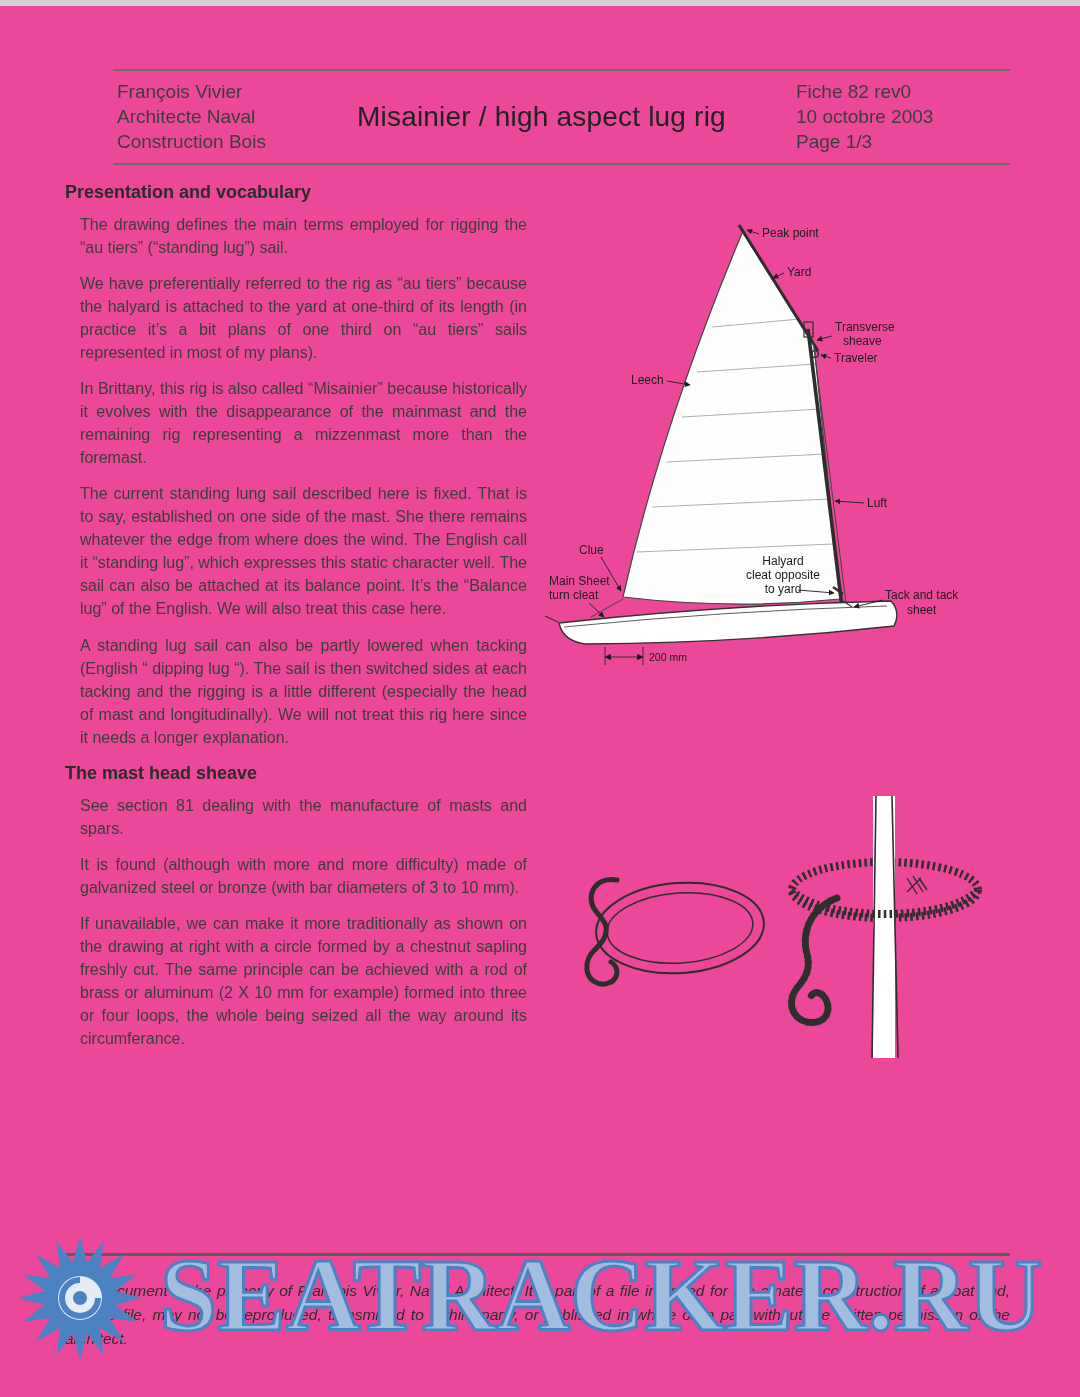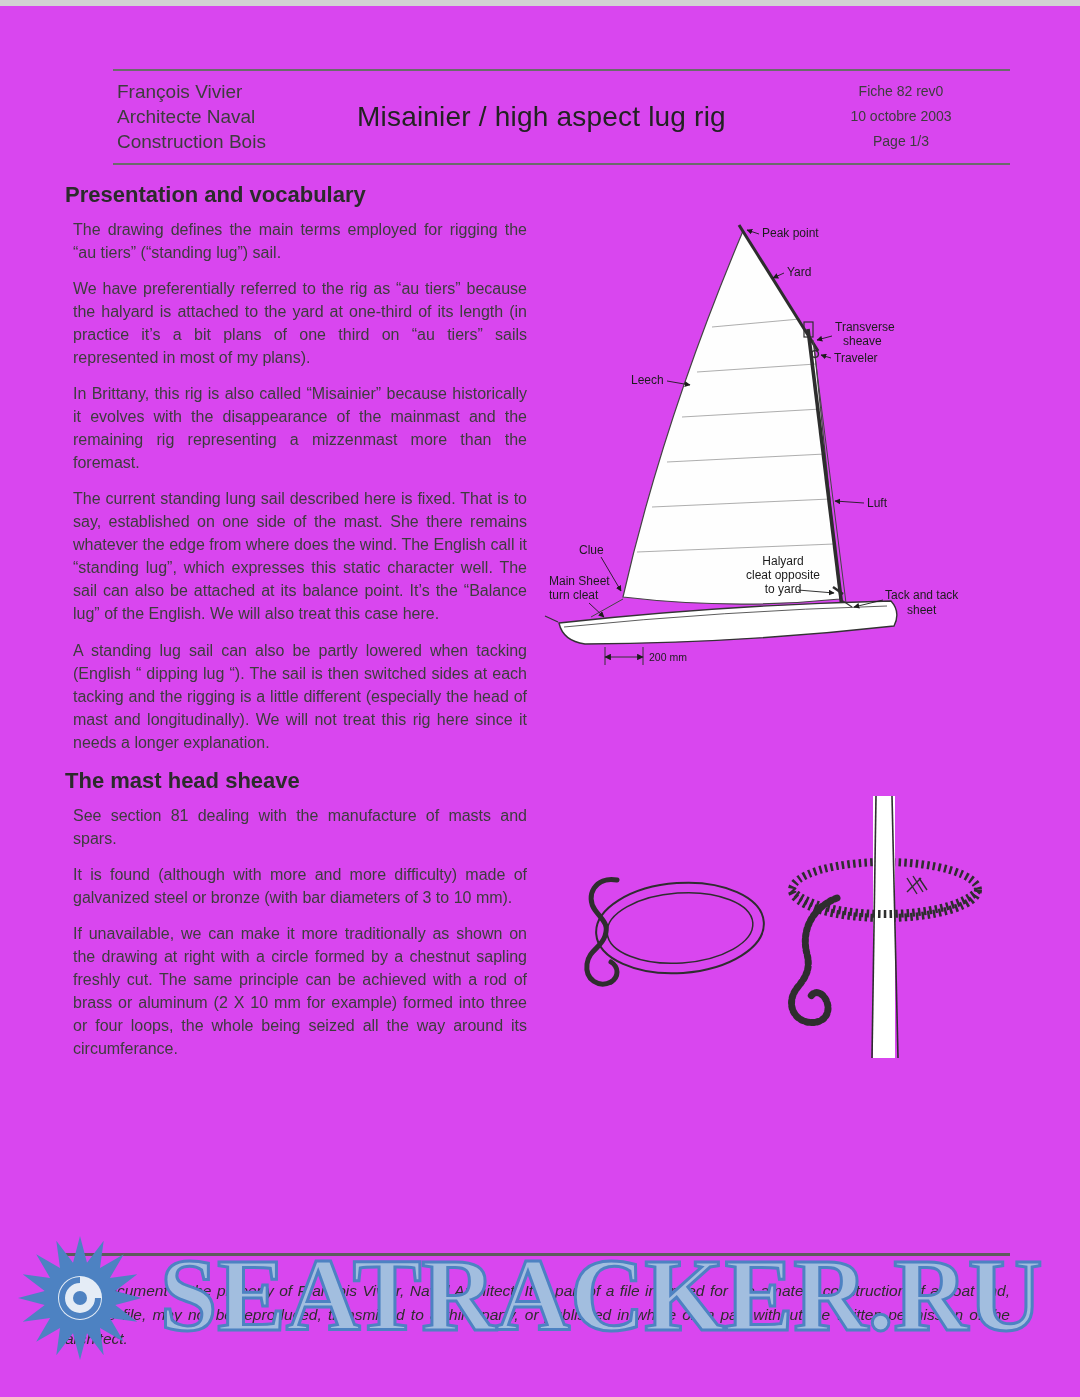--- a/index.html
+++ b/index.html
@@ -1,39 +1,39 @@
 <!DOCTYPE html>
 <html><head>
 <meta charset="utf-8">
 <style>
   * { box-sizing: border-box; }
   html,body { margin:0; padding:0; background:#e8e8e8; }
   .page {
     position:relative; width:1080px; height:1397px; margin:0 auto;
-    background:#d946ef; overflow:hidden;
+    background:#ec4899; overflow:hidden;
     font-family:"Liberation Sans", sans-serif; color:#3a3a3a;
   }
   .scan-edge { position:absolute; left:0; top:0; width:100%; height:6px; background:#d2d2d2; }
 
   
   .doc-header {
     position:absolute; left:113px; top:69px; width:897px;
     border-top:2px solid #6b6b6b; border-bottom:2px solid #6b6b6b;
     padding:8px 4px 9px 4px;
   }
   .header-row { display:flex; align-items:center; }
   .author-block { width:240px; font-size:19px; line-height:25px; color:#3d3d3d; }
   .doc-title { flex:1; text-align:left; font-size:28px; color:#222; letter-spacing:0.2px; }
-  .meta-block { width:210px; text-align:center; font-size:14px; line-height:25px; color:#3d3d3d; }
+  .meta-block { width:210px; text-align:left; font-size:19px; line-height:25px; color:#3d3d3d; }
 
   
   .text-col { position:absolute; left:65px; top:182px; width:462px; }
-  .text-col h3 { font-size:22px; font-weight:bold; color:#2b2b2b; margin:14px 0 10px 0; }
+  .text-col h3 { font-size:18px; font-weight:bold; color:#2b2b2b; margin:14px 0 10px 0; }
   .text-col h3:first-child { margin-top:0; }
-  .text-col p  { font-size:16px; line-height:1.44; text-align:justify; margin:0 0 13px 8px; color:#3d3d3d; }
+  .text-col p  { font-size:16px; line-height:1.44; text-align:justify; margin:0 0 13px 15px; color:#3d3d3d; }
 
   
   .rig-diagram { position:absolute; left:543px; top:193px; width:440px; height:495px; }
   .traveler-sketch { position:absolute; left:565px; top:790px; width:420px; height:277px; }
   .diagram text { font-family:"Liberation Sans", sans-serif; font-size:12px; fill:#1c1c1c; }
   .diagram .dim { font-size:10.5px; }
 
   
   .footer-rule { position:absolute; left:65px; top:1253px; width:945px; height:3px; background:#5c5c5c; }
   .footer-text {

